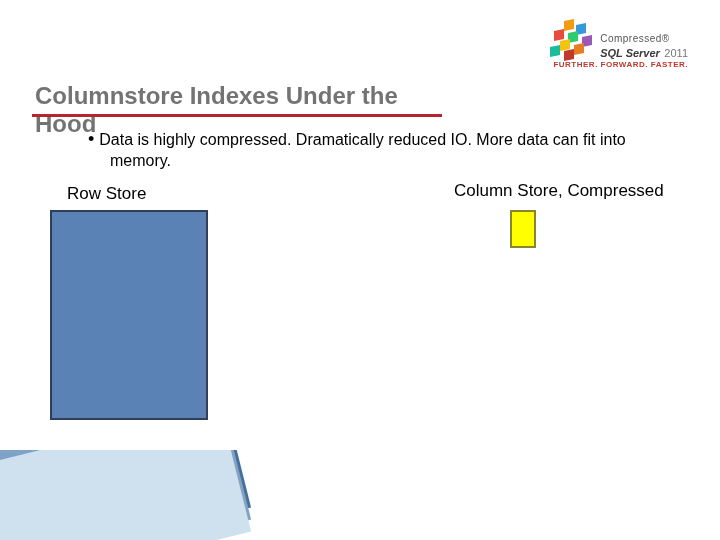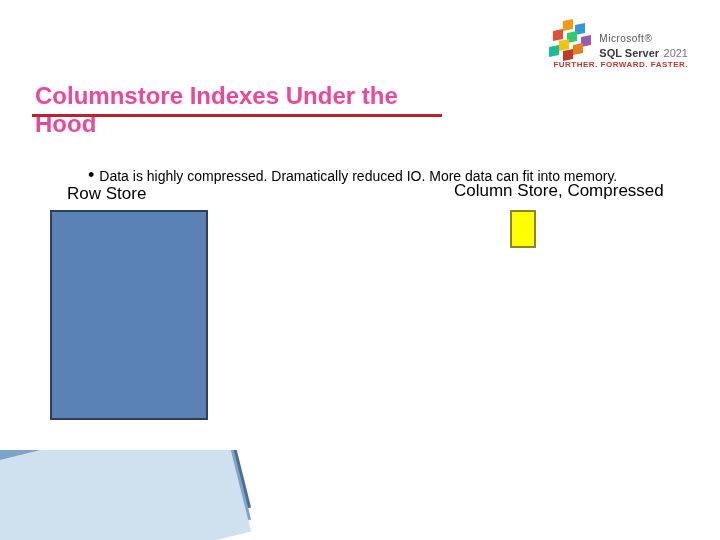--- a/index.html
+++ b/index.html
@@ -26,60 +26,59 @@
       position: relative;
     }
     .cubes span {
       position: absolute;
       width: 10px;
       height: 10px;
       transform: skewY(-10deg);
     }
     .logo-text { line-height: 1; }
     .logo-text .product { font-size: 10px; color: #555; letter-spacing: .5px; }
-    .logo-text .brand { font-size: 11px; font-weight: 300; color: #3b3b3b; }
+    .logo-text .brand { font-size: 11px; font-weight: 300; color: #3b3b3b; font-style: italic; }
     .logo-text .brand b { font-weight: 700; }
     .logo-text .year { font-size: 11px; font-weight: 300; color: #777; }
     .tagline {
       position: absolute;
       top: 60px;
       right: 32px;
       font-size: 8px;
       letter-spacing: .5px;
       color: #c0392b;
       font-weight: 700;
     }
     .title {
       position: absolute;
       top: 82px;
       left: 35px;
       font-size: 24px;
       font-weight: 700;
-      color: #ec4899;
+      color: #737373;
       padding-bottom: 4px;
       width: 400px;
     }
     .title-rule {
       position: absolute;
       top: 114px;
       left: 32px;
       width: 410px;
       height: 3px;
       background: #b8232f;
     }
     .bullet {
       position: absolute;
       top: 128px;
       left: 88px;
-      font-size: 14px;
+      font-size: 16px;
       line-height: 1.25;
       width: 600px;
       padding-left: 22px;
       text-indent: -22px;
-      margin-top: 36px;
     }
     .bullet::before {
       content: "• ";
       font-size: 18px;
     }
     .rowstore-label {
       position: absolute;
       top: 184px;
       left: 67px;
       font-size: 17px;
@@ -157,24 +156,24 @@
     <span style="left:30px; top:4px;background:#3498db;"></span>
     <span style="left:8px;  top:10px;background:#e74c3c;"></span>
     <span style="left:22px; top:12px;background:#2ecc71;"></span>
     <span style="left:36px; top:16px;background:#9b59b6;"></span>
     <span style="left:14px; top:20px;background:#f1c40f;"></span>
     <span style="left:28px; top:24px;background:#e67e22;"></span>
     <span style="left:4px;  top:26px;background:#1abc9c;"></span>
     <span style="left:18px; top:30px;background:#c0392b;"></span>
   </div>
   <div class="logo-text">
-    <div class="product">Microsoft®</div>
+    <div class="product">Compressed®</div>
     <div>
       <span class="brand"><b>SQL Server</b></span>
-      <span class="year">2021</span>
+      <span class="year">2011</span>
     </div>
   </div>
 </div>
 <div class="tagline">FURTHER. FORWARD. FASTER.</div>
 
 <h1 class="title">Columnstore Indexes Under the Hood</h1>
 <div class="title-rule"></div>
 
 <p class="bullet">Data is highly compressed.  Dramatically reduced IO. More data can fit into memory.</p>
 

